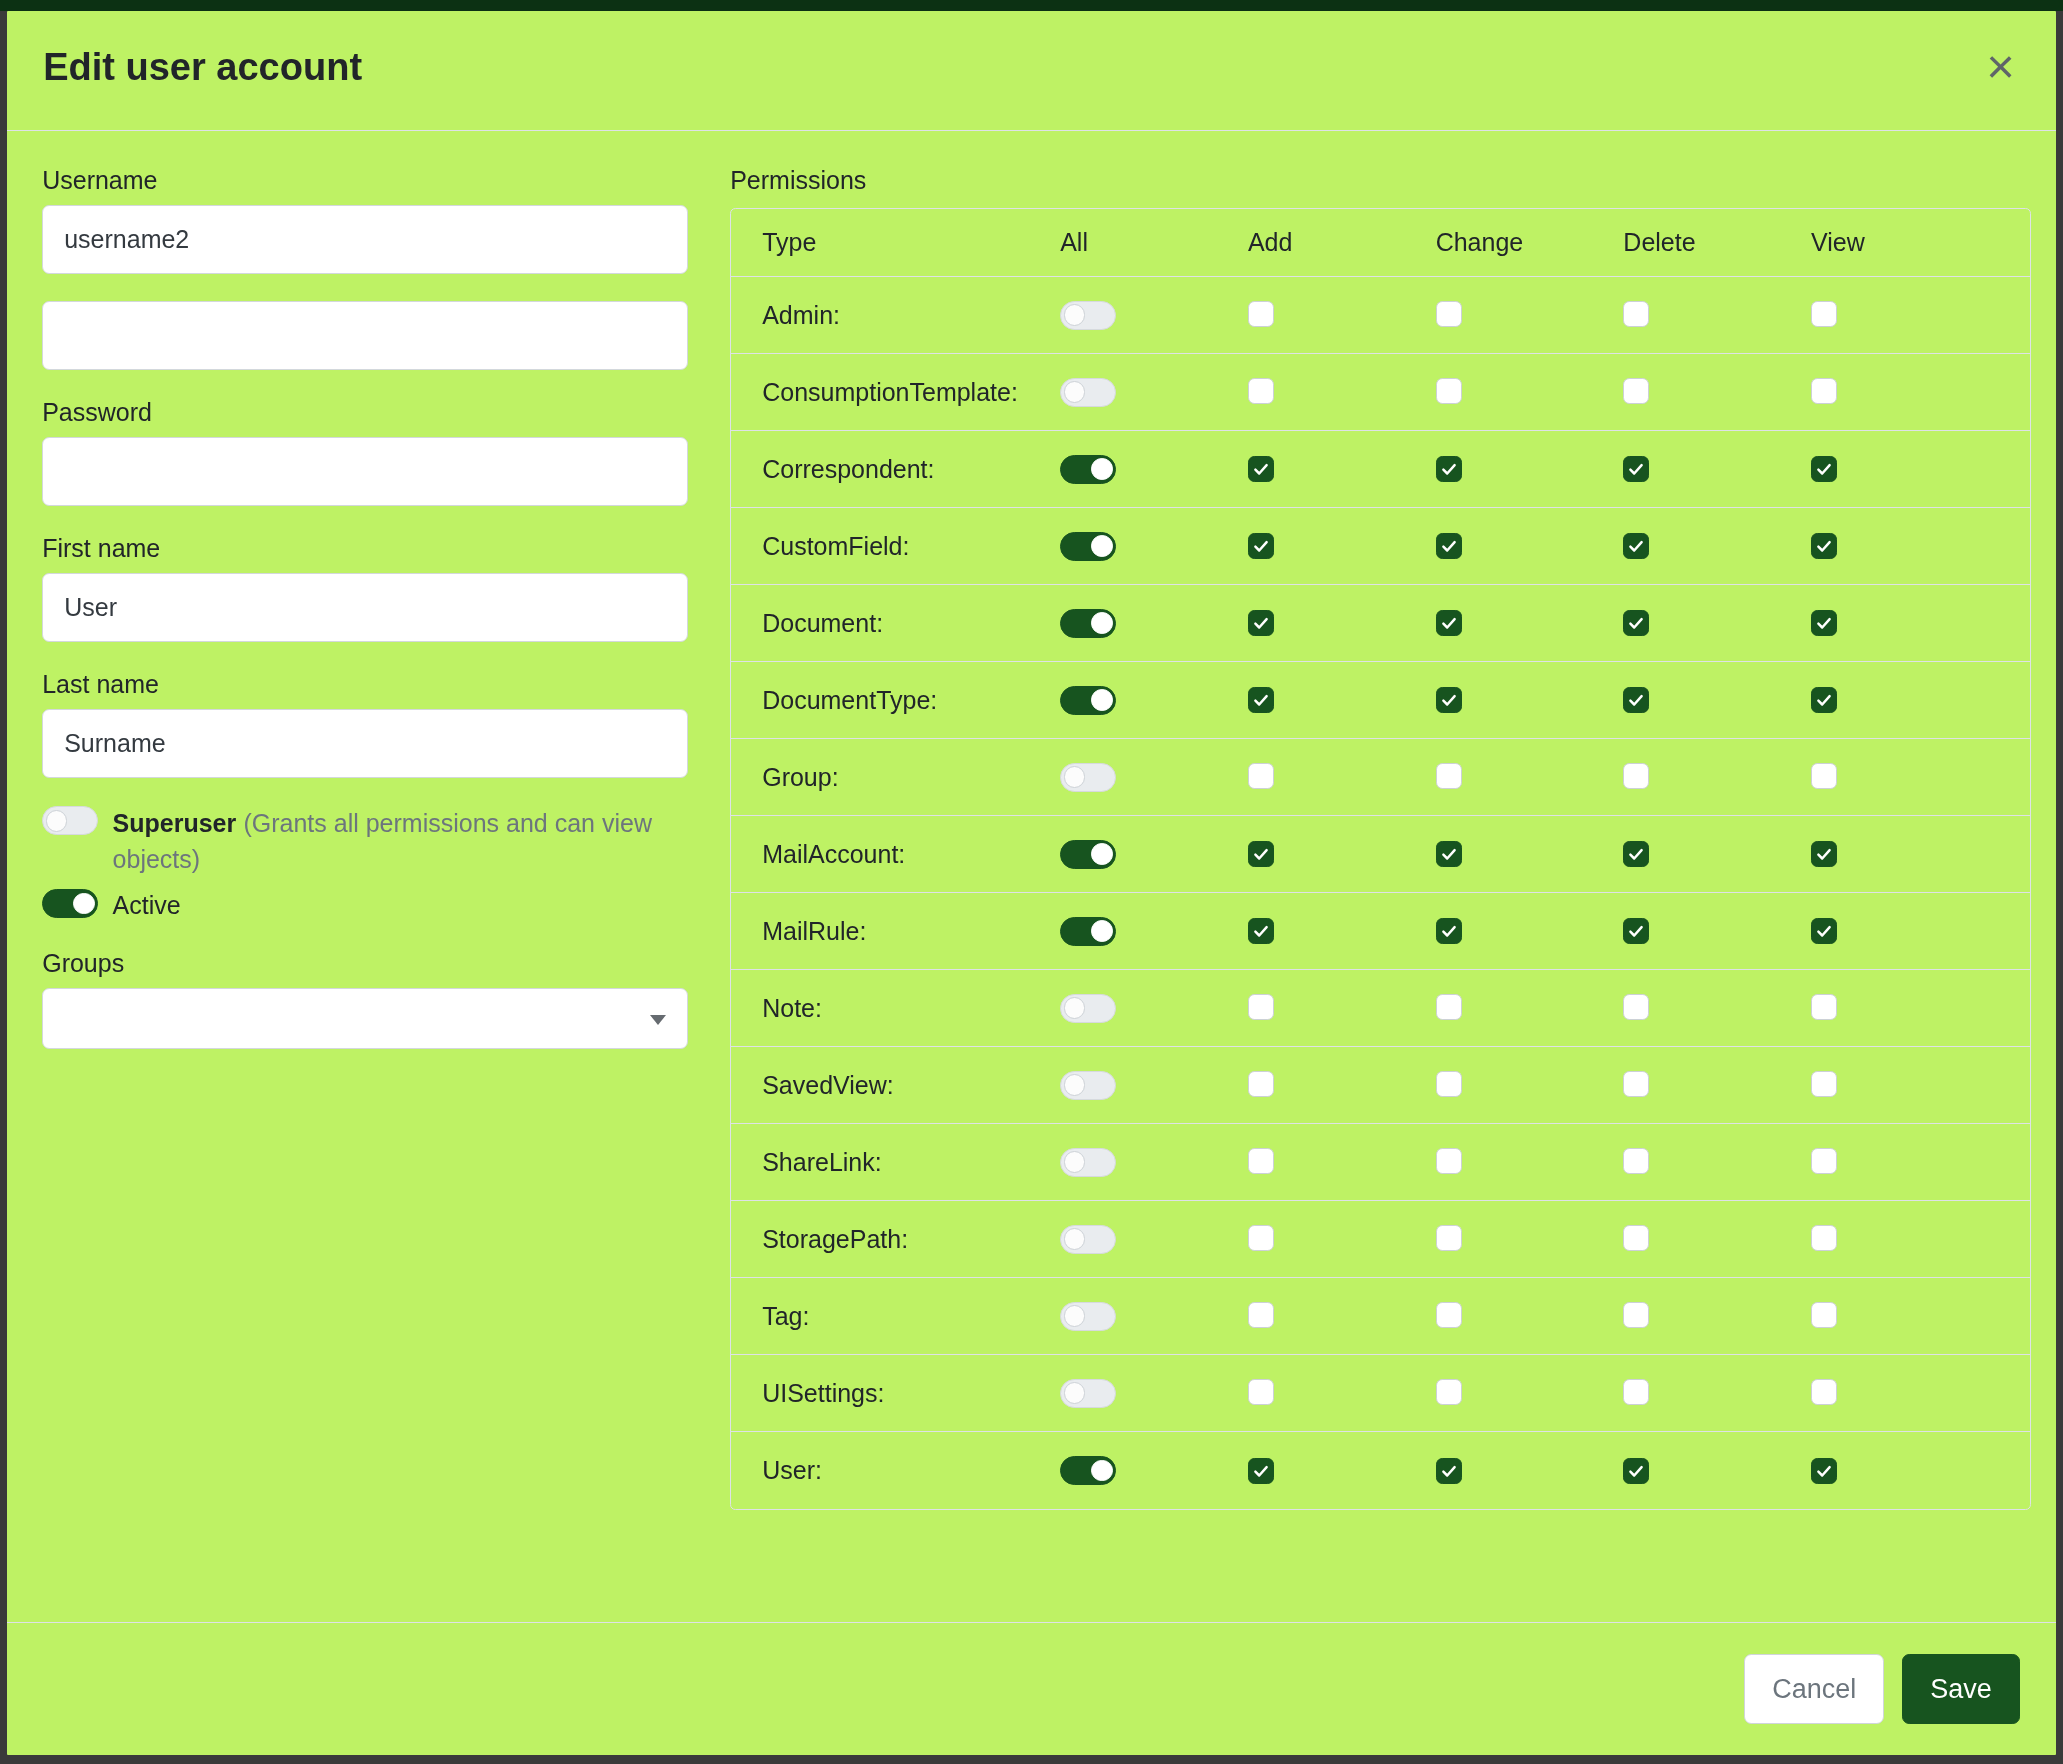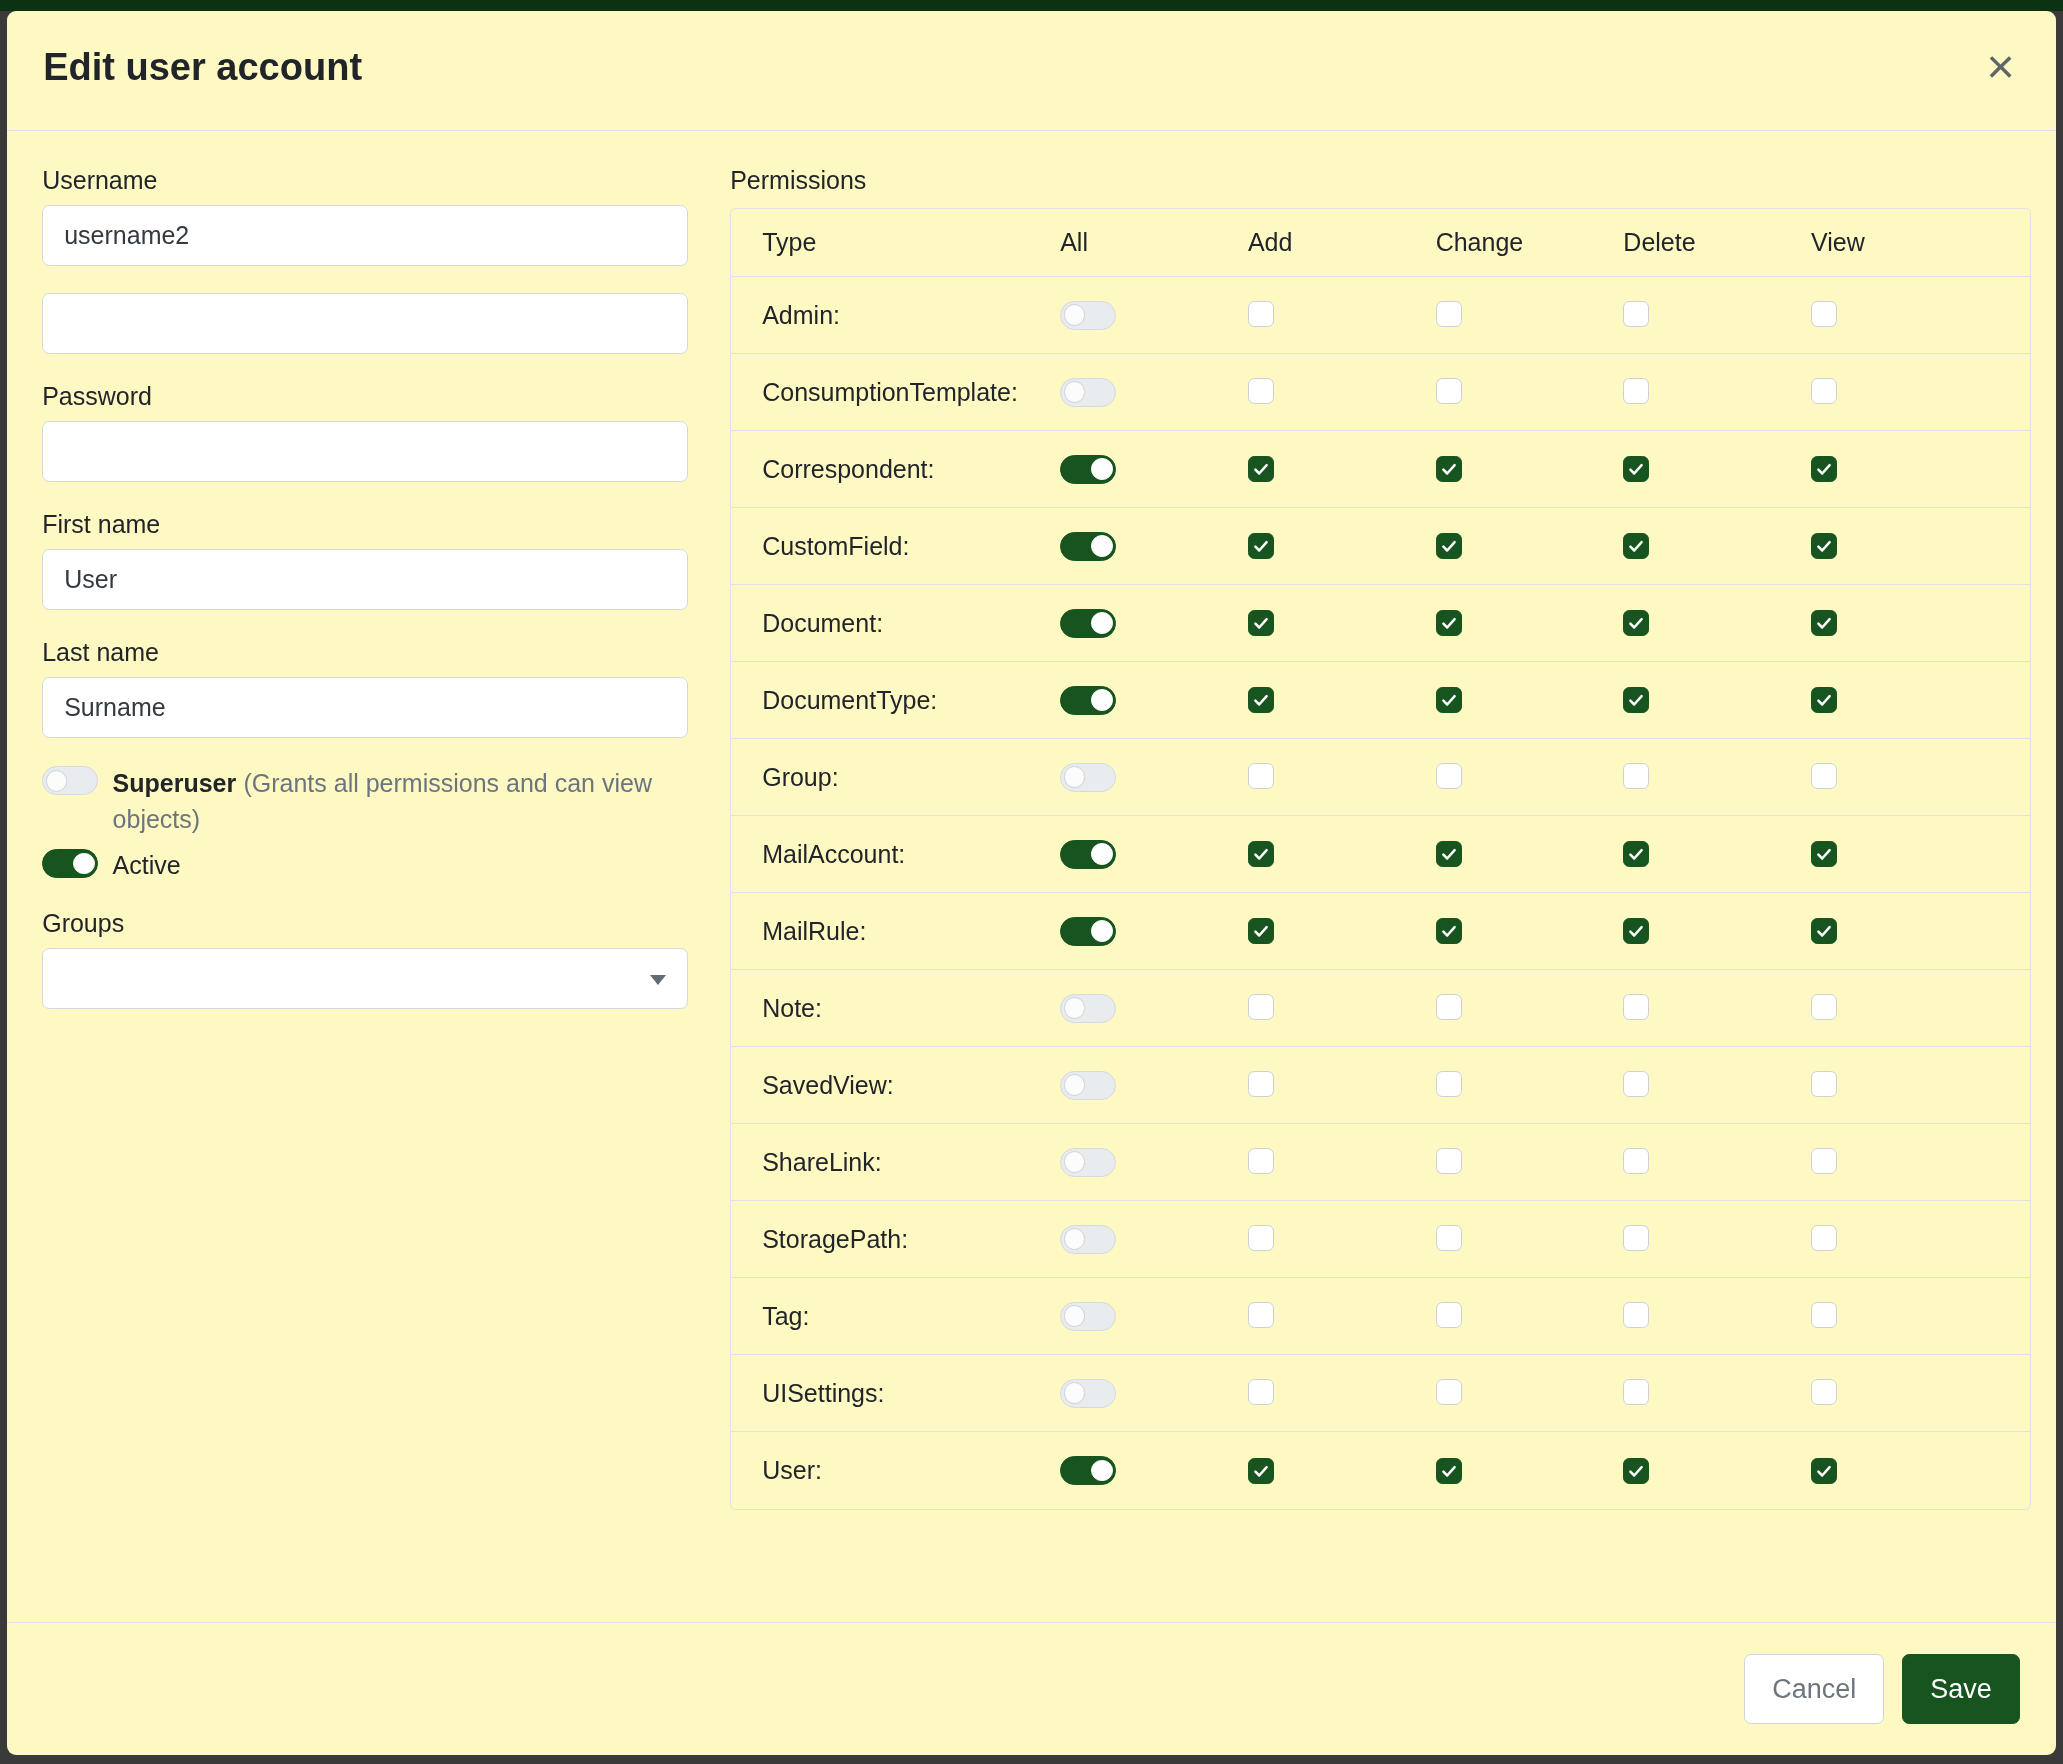--- a/index.html
+++ b/index.html
@@ -13,21 +13,21 @@
   }
   :root { --accent: #17541f; }
 
   .backdrop-top {
     position: absolute; top: 0; left: 0; right: 0; height: 10.8px;
     background: #0c3113;
   }
 
   .modal {
     position: absolute; left: 7.2px; top: 10.8px; right: 7.2px; bottom: 9px;
-    background: #fef9c3; border-radius: 9px;
+    background: #bef264; border-radius: 1px;
     display: flex; flex-direction: column; overflow: hidden;
   }
 
   
   .modal-header {
     display: flex; justify-content: space-between; align-items: flex-start;
     padding: 36px 41px 41px 36px;
     border-bottom: 0.9px solid #dee2e6;
     flex: none;
   }
@@ -39,21 +39,21 @@
   }
 
   
   .modal-body { flex: 1; display: flex; padding: 34px 25px 18px 27px; gap: 42px; overflow: hidden; }
   .left-col { width: 646px; flex: none; margin-left: 8px; }
   .right-col { flex: 1; min-width: 0; }
 
   .form-group { margin-bottom: 27px; }
   .field-label { display: block; font-size: 25px; color: #212529; margin-bottom: 9px; line-height: 31px; }
   .text-input {
-    width: 100%; height: 61px;
+    width: 100%; height: 69px;
     border: 0.9px solid #d3d8dc; border-radius: 7.2px;
     padding: 0 21px; font-size: 25px; color: #343a40;
     font-family: inherit; background: #fff; outline: none; display: block;
   }
 
   
   .switch {
     width: 56px; height: 29px; border-radius: 14.4px;
     background: #e9ecef; border: 0.9px solid #d6dadd;
     display: inline-flex; align-items: center; padding: 2.7px;

